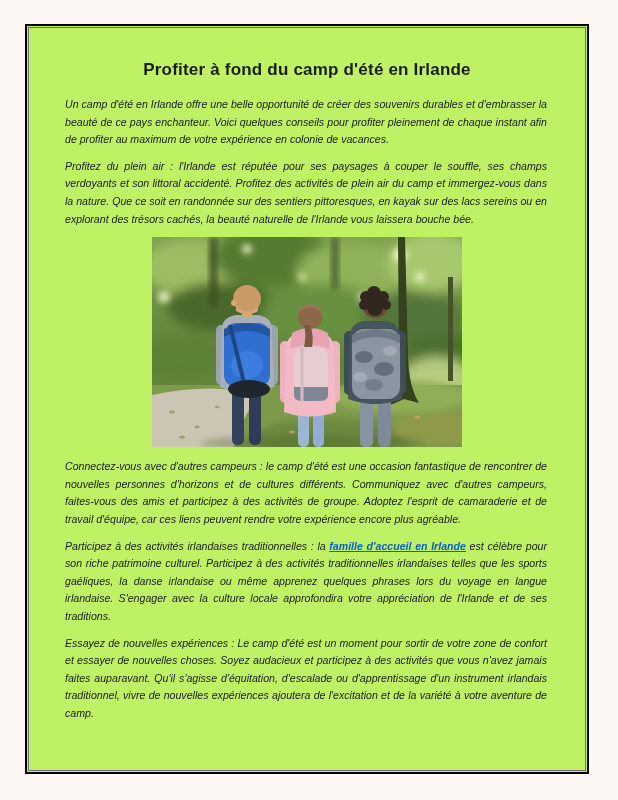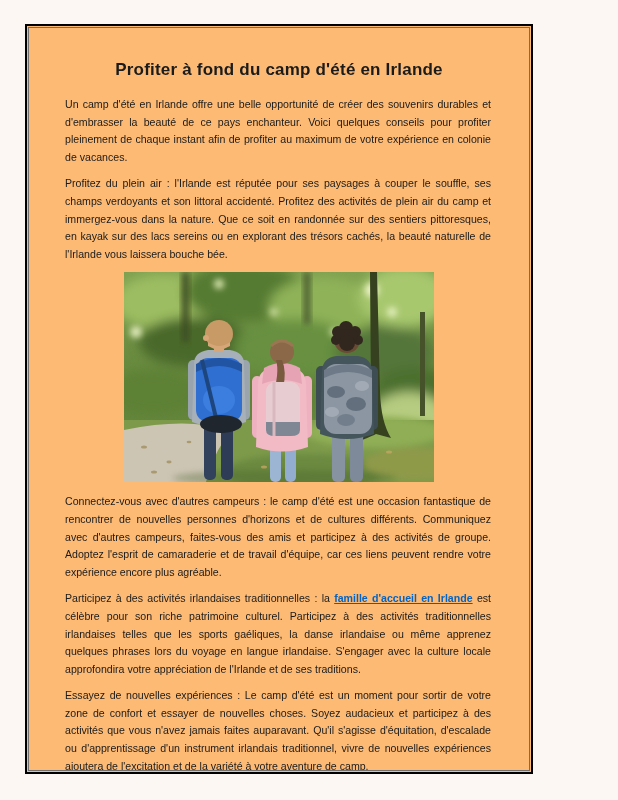--- a/index.html
+++ b/index.html
@@ -7,24 +7,24 @@
     width:618px;height:800px;
     background:#fcf7f3;
     font-family:"Liberation Sans", sans-serif;
     color:#1b1b1b;
     position:relative;
     overflow:hidden;
   }
   .page-frame{
     position:absolute;
     left:25px;top:24px;
-    width:508px;height:750px;
+    width:564px;height:750px;
     border:2px solid #000;
     box-sizing:border-box;
-    background:#fdba74;
+    background:#bef264;
   }
   .page-frame-inner{
     position:absolute;
     inset:1px;
     border:1px solid #6f6f6f;
     box-sizing:border-box;
     padding:26px 36px 10px 36px;
     overflow:hidden;
   }
   h1.doc-title{
@@ -32,20 +32,21 @@
     font-weight:bold;
     text-align:center;
     margin:6px 0 16px 0;
     letter-spacing:0.2px;
   }
   p.body-par{
     font-size:10.6px;
     line-height:17.6px;
     text-align:justify;
     margin:0 2px 9px 0;
+    font-style:italic;
   }
   a.doc-link{
     color:#0563c1;
     font-weight:bold;
     text-decoration:underline;
     cursor:pointer;
   }
   .photo-wrap{
     width:310px;height:210px;
     margin:3px auto 11px auto;

